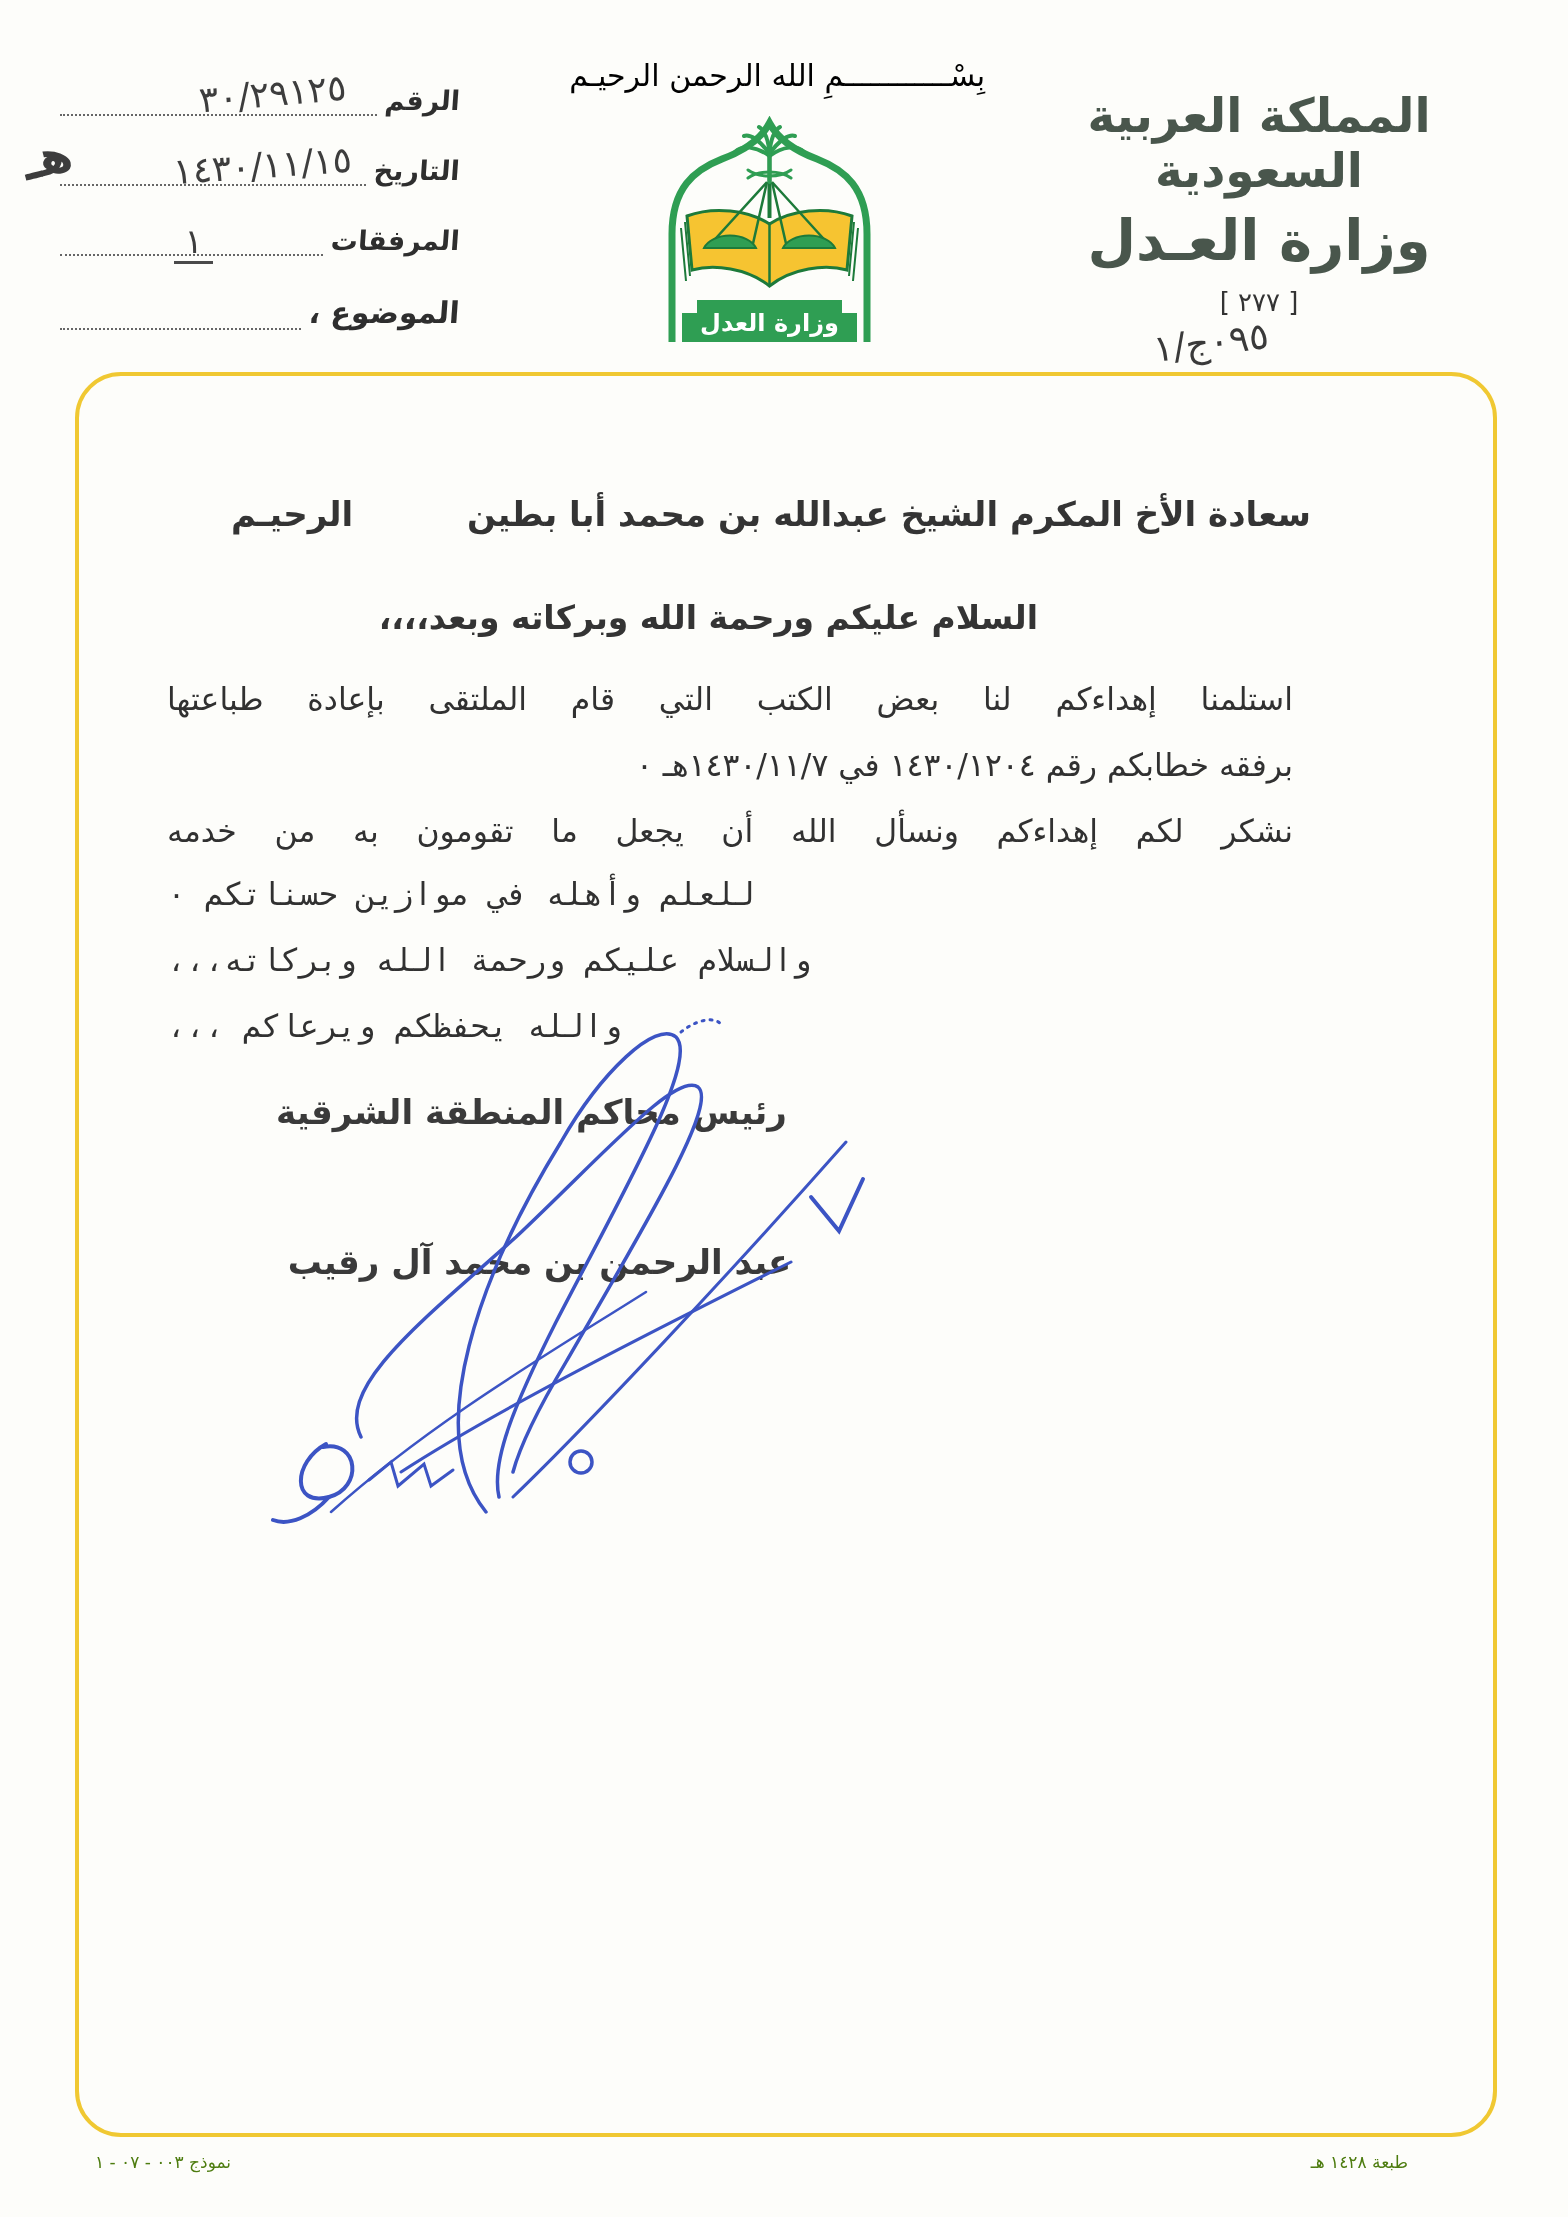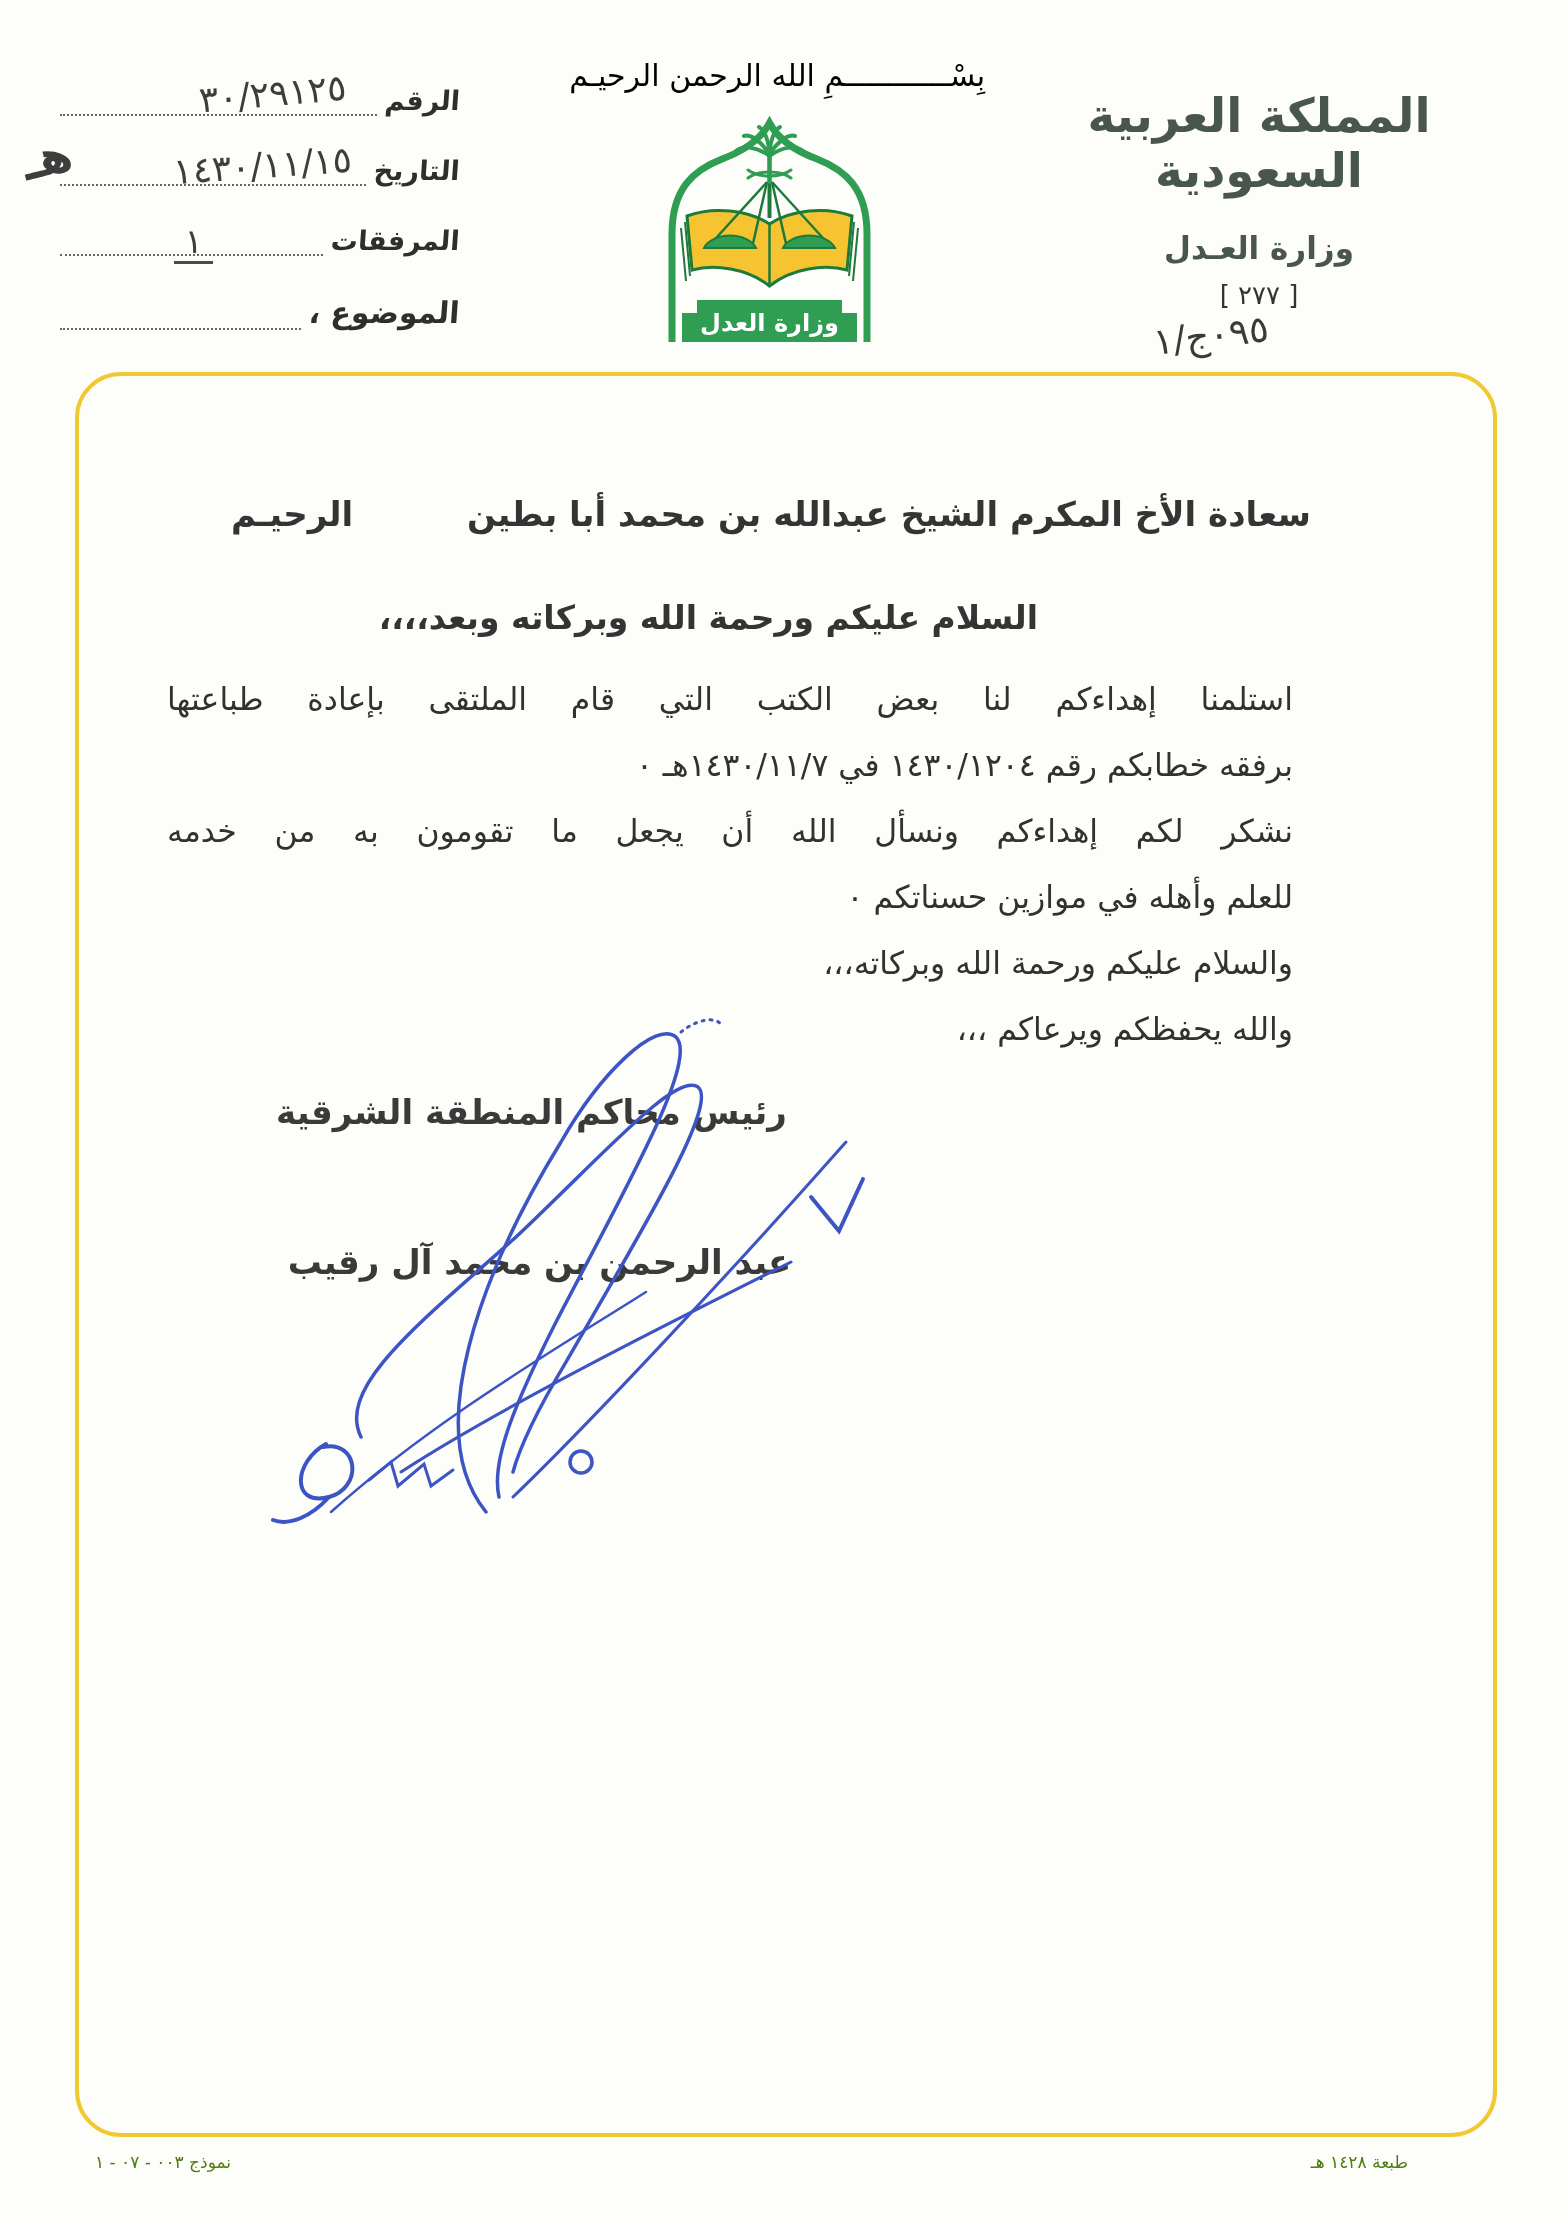--- a/index.html
+++ b/index.html
@@ -19,38 +19,38 @@
   .row-att{top:146px;} .row-att .hw{right:42%;bottom:-10px;border-bottom:3px solid #4a4a4a;padding:0 10px;font-size:34px;}
   .row-sub{top:220px;} .row-sub .lbl{font-size:30px;}
   .hijri-mark{position:absolute;left:-38px;top:78px;font-size:48px;color:#3d3d3d;transform:rotate(-14deg);font-weight:bold;}
   
   .bismillah{position:absolute;left:555px;top:58px;width:430px;text-align:right;
     font-size:30px;color:#000000;direction:rtl;}
   .logo{position:absolute;left:652px;top:116px;width:235px;height:228px;}
   
   .hdr-right{position:absolute;left:985px;top:88px;width:548px;text-align:center;direction:rtl;color:#49564c;}
   .kingdom{font-size:47px;font-weight:bold;letter-spacing:-1px;}
-  .ministry{font-size:31px;font-weight:bold;margin-top:32px;}
+  .ministry{font-size:56px;font-weight:bold;margin-top:10px;}
   .code-bracket{font-size:26px;color:#333;margin-top:14px;direction:ltr;}
   .file-num{display:inline-block;font-size:37px;color:#3a3a3a;margin-top:4px;
     unicode-bidi:bidi-override;direction:ltr;transform:translateX(-48px) rotate(-7deg);}
   
   .frame{position:absolute;left:75px;top:372px;width:1414px;height:1757px;
     border:4px solid #f0c832;border-radius:46px;}
   .recipient-row{position:absolute;top:118px;left:0;right:0;padding:0 182px 0 152px;
     display:flex;justify-content:space-between;direction:rtl;
     font-size:34px;font-weight:bold;color:#343434;}
   .salutation{position:absolute;top:222px;right:455px;font-size:33px;font-weight:bold;
     color:#343434;direction:rtl;white-space:nowrap;}
   .bodytext{position:absolute;top:290px;right:200px;left:88px;direction:rtl;
     font-size:31.5px;color:#313131;line-height:66px;}
   .bodytext .ln{height:66px;white-space:nowrap;}
   .just{text-align:justify;text-align-last:justify;white-space:normal !important;}
   .alignr{text-align:right;}
-  .centerln{text-align:right;}
+  .centerln{text-align:left;font-family:Liberation Mono, monospace;}
   .sig-title{position:absolute;top:716px;left:155px;width:595px;text-align:center;
     font-size:34px;font-weight:bold;color:#3a3a3a;direction:rtl;white-space:nowrap;}
   .sig-name{position:absolute;top:866px;left:143px;width:635px;text-align:center;
     font-size:34px;font-weight:bold;color:#3a3a3a;direction:rtl;white-space:nowrap;}
   .sig-ink{position:absolute;left:172px;top:616px;width:660px;height:540px;pointer-events:none;}
   
   .foot{position:absolute;top:2152px;font-size:17px;color:#4d7c0f;direction:rtl;white-space:nowrap;}
   .foot-right{right:160px;}
   .foot-left{left:95px;}
 </style>

